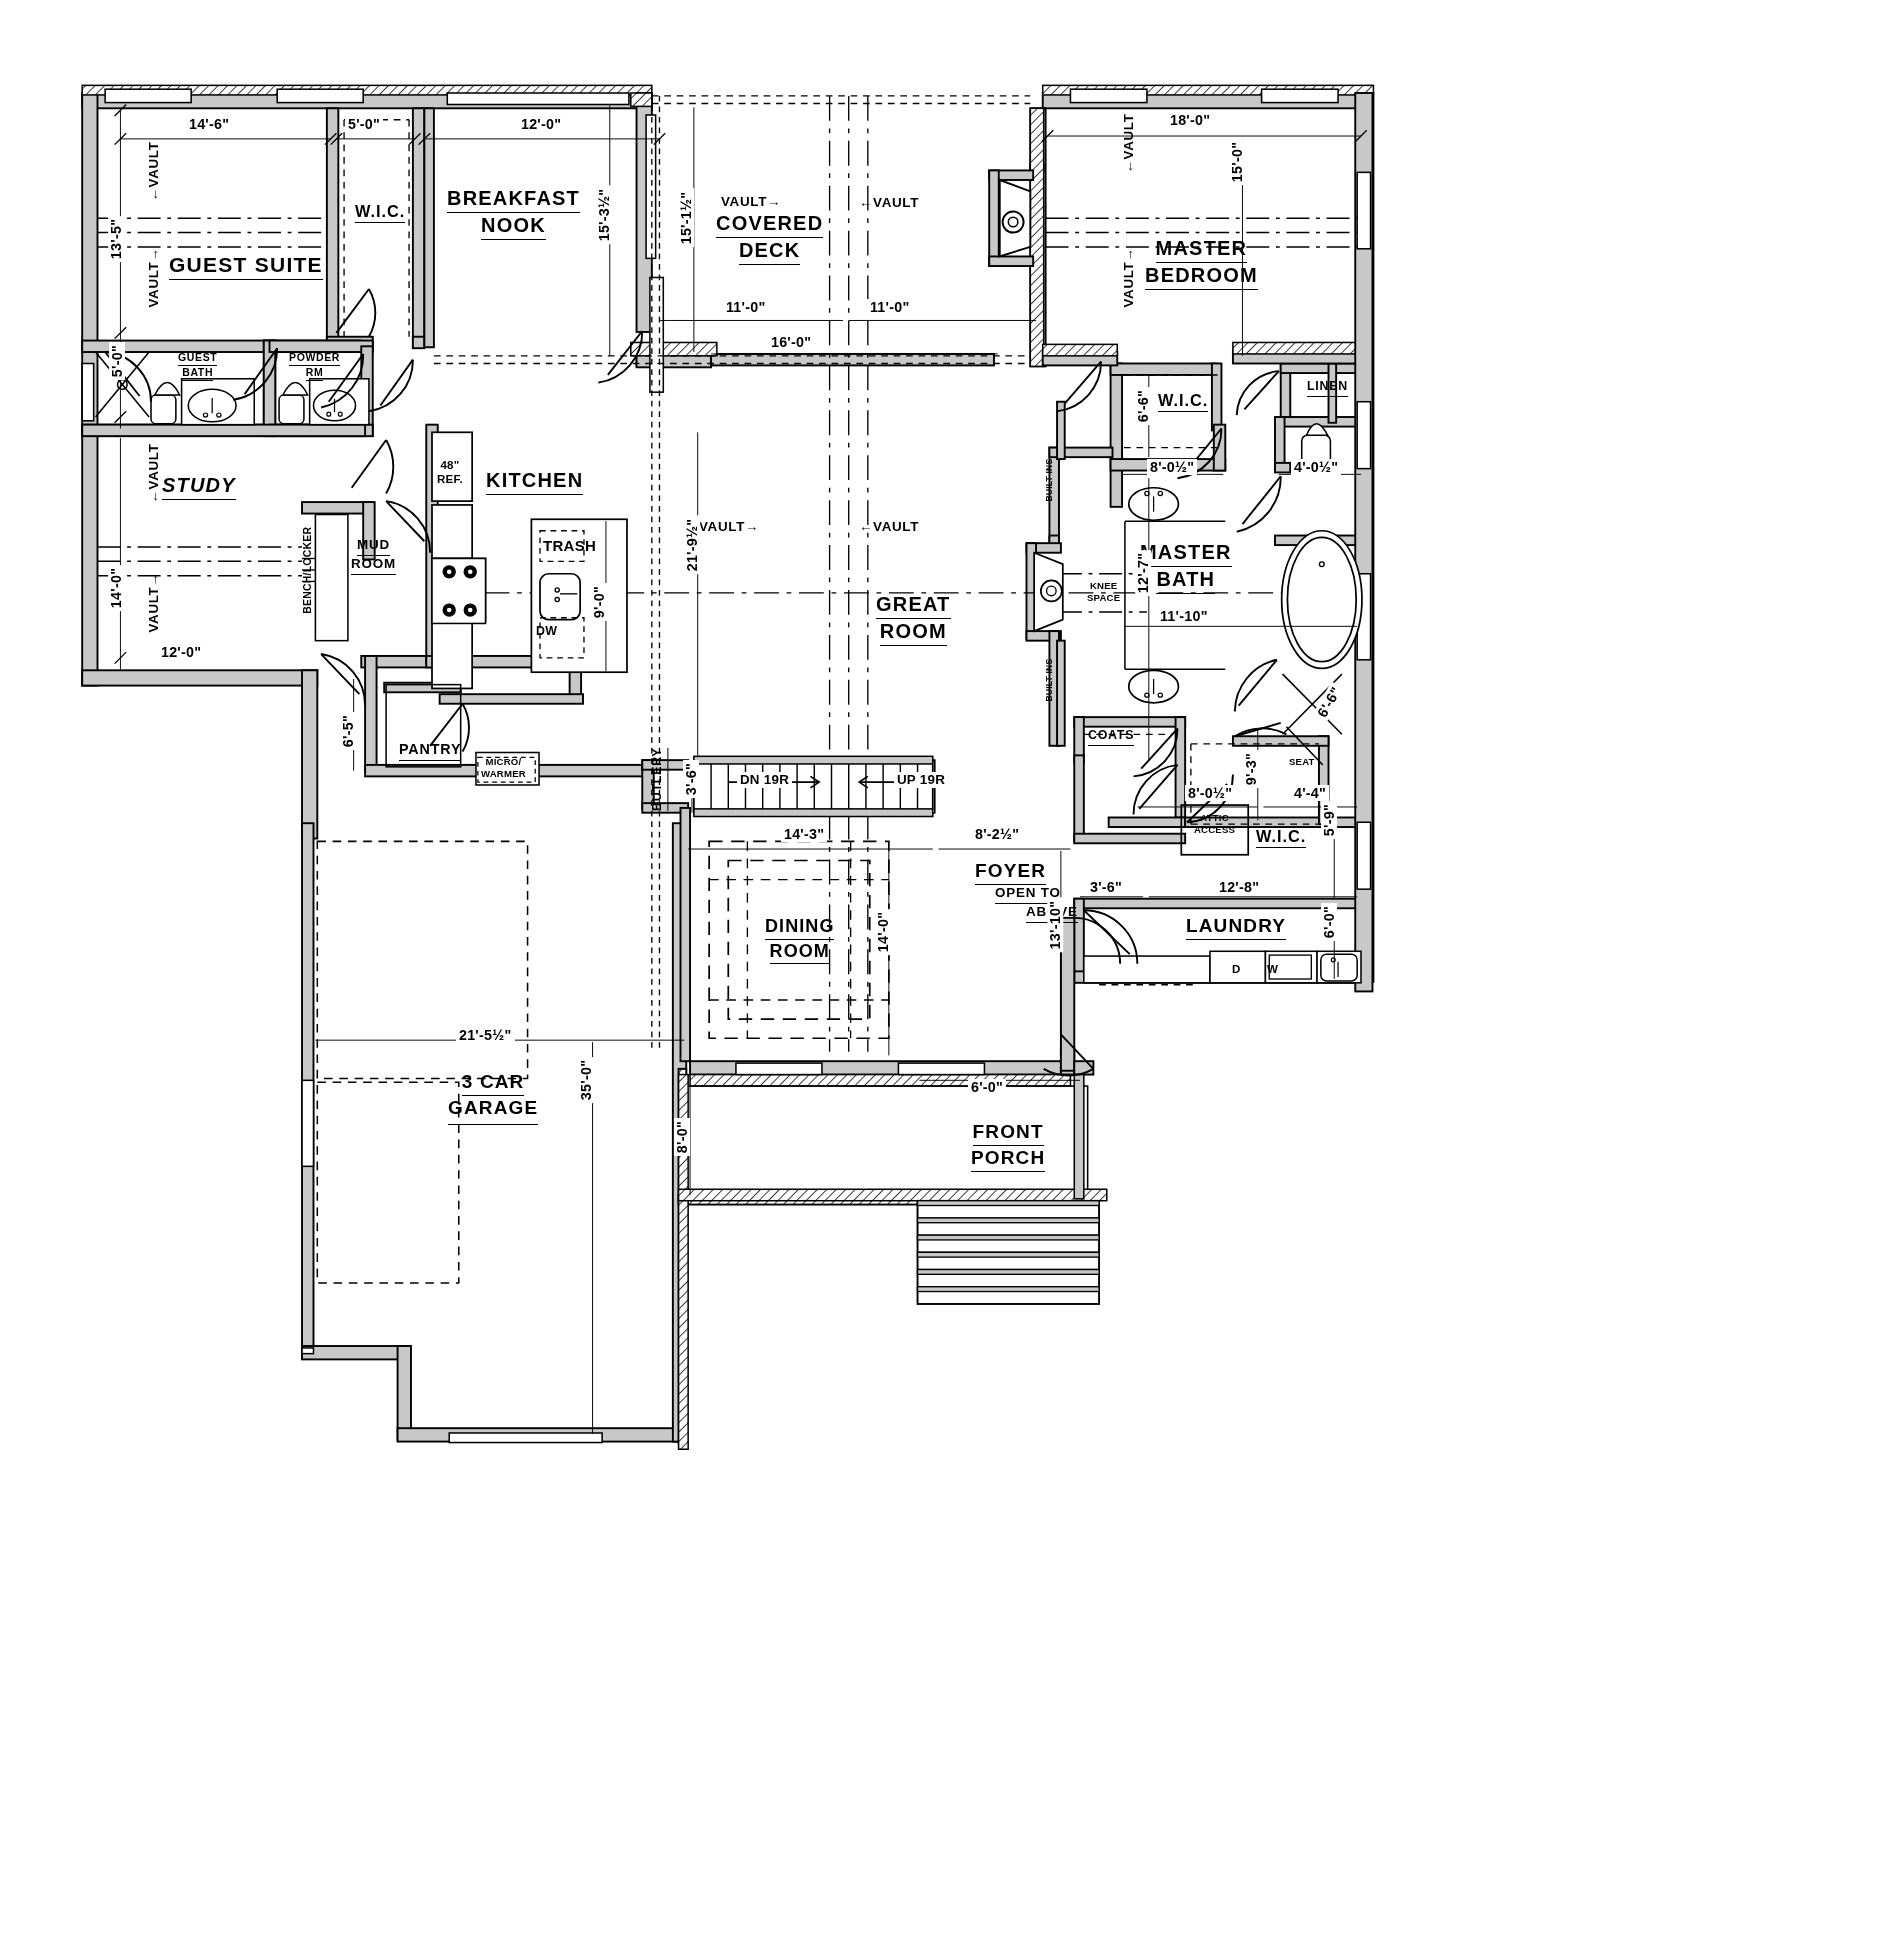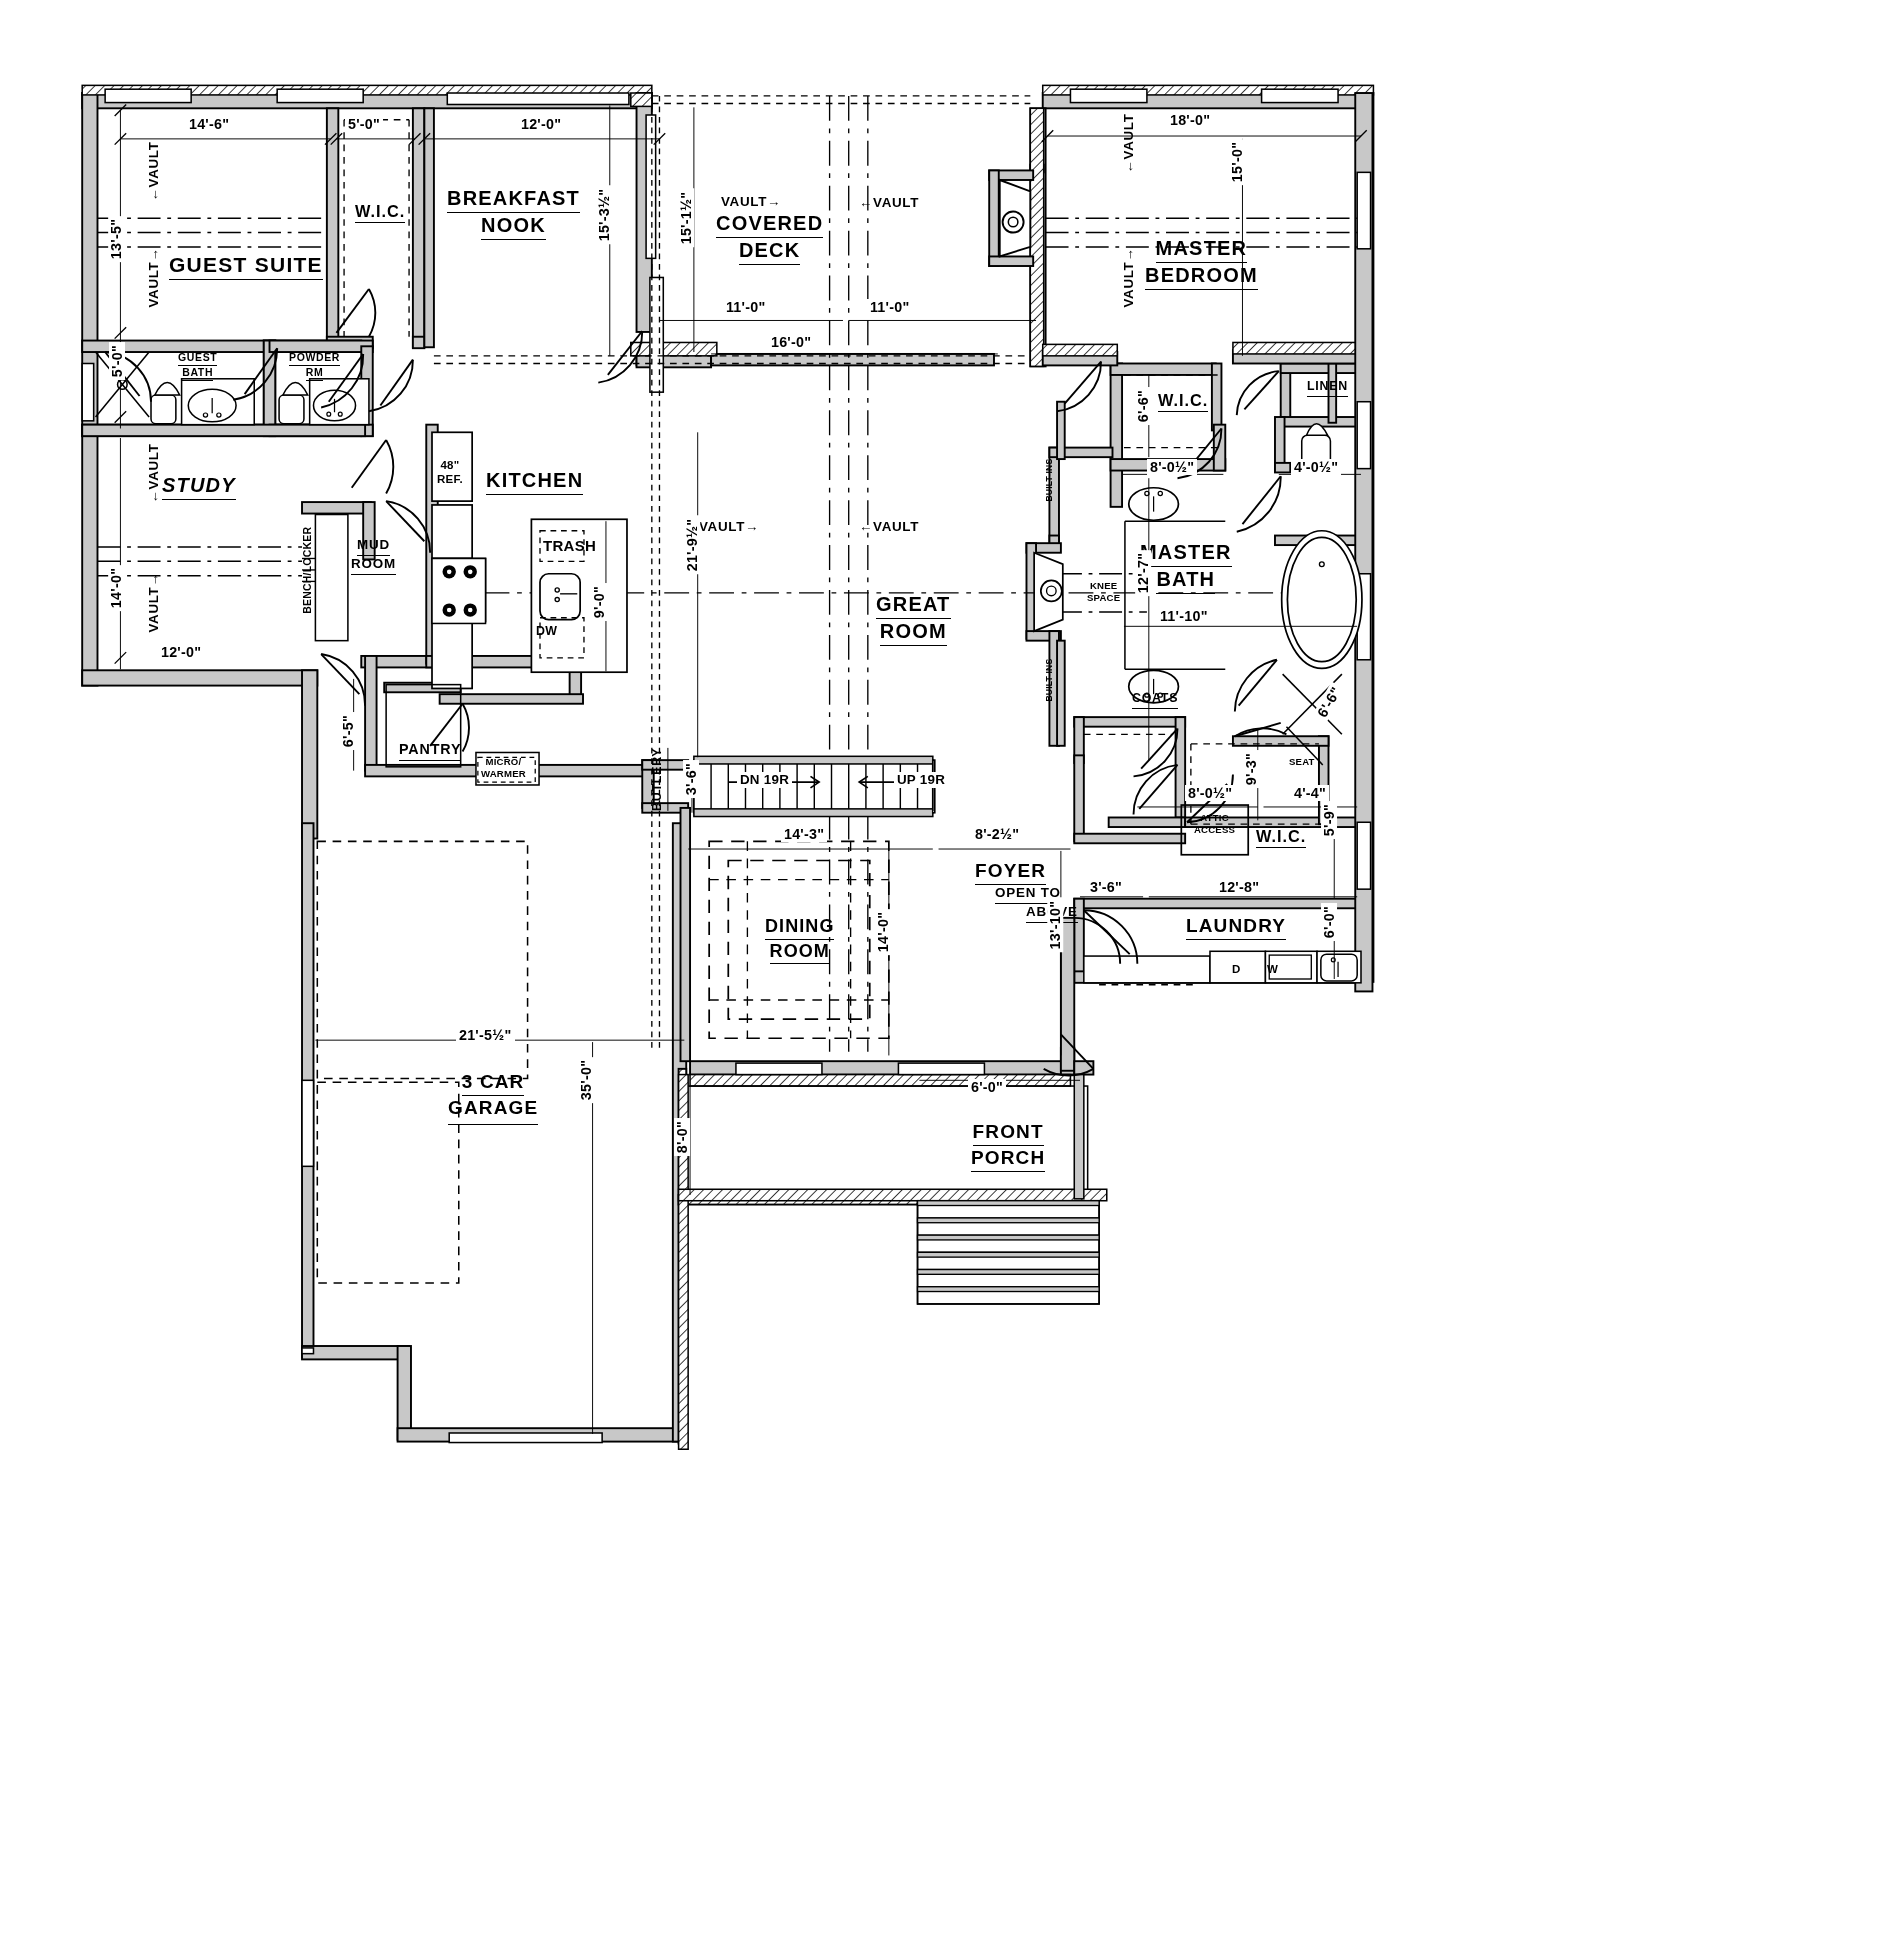--- a/index.html
+++ b/index.html
@@ -638,21 +638,21 @@
       <div class="rlabel nb" style="font-size: 13.4px; left: 351px; top: 537px;"><div style="border-bottom: 1.9px solid rgb(0, 0, 0); display: inline-block; padding-bottom: 1px;">MUD</div><br><div style="border-bottom: 1.9px solid rgb(0, 0, 0); display: inline-block; padding-bottom: 1px;">ROOM</div></div>
       <div class="rlabel nb" style="font-size: 16.3px; left: 1158px; top: 390px;"><div style="border-bottom: 1.9px solid rgb(0, 0, 0); display: inline-block; padding-bottom: 1px;">W.I.C.</div></div>
       <div class="rlabel nb" style="font-size: 12.4px; left: 1289px; top: 379px; margin-left: 18px;"><div style="border-bottom: 1.9px solid rgb(0, 0, 0); display: inline-block; padding-bottom: 1px;">LINEN</div></div>
       <div class="rlabel nb" style="font-size: 20px; left: 1140px; top: 540px;"><div style="border-bottom: 1.9px solid rgb(0, 0, 0); display: inline-block; padding-bottom: 1px;">MASTER</div><br><div style="border-bottom: 1.9px solid rgb(0, 0, 0); display: inline-block; padding-bottom: 1px;">BATH</div></div>
       <div class="rlabel nb" style="font-size: 20px; left: 876px; top: 592px;"><div style="border-bottom: 1.9px solid rgb(0, 0, 0); display: inline-block; padding-bottom: 1px;">GREAT</div><br><div style="border-bottom: 1.9px solid rgb(0, 0, 0); display: inline-block; padding-bottom: 1px;">ROOM</div></div>
       <div class="rlabel nb" style="font-size: 14.3px; left: 399px; top: 741px;"><div style="border-bottom: 1.9px solid rgb(0, 0, 0); display: inline-block; padding-bottom: 1px;">PANTRY</div></div>
       <div class="rlabel nb" style="font-size: 12.4px; left: 628px; top: 770px; transform: rotate(-90deg);"><div style="border-bottom: 1.9px solid rgb(0, 0, 0); display: inline-block; padding-bottom: 1px;">BUTLERY</div></div>
       <div class="rlabel nb" style="font-size: 19px; left: 975px; top: 859px;"><div style="border-bottom: 1.9px solid rgb(0, 0, 0); display: inline-block; padding-bottom: 1px;">FOYER</div></div>
       <div class="rlabel nb" style="font-size: 13.4px; left: 978px; top: 885px;"><div style="border-bottom: 1.9px solid rgb(0, 0, 0); display: inline-block; padding-bottom: 1px;">OPEN TO</div><br><div style="border-bottom: 1.9px solid rgb(0, 0, 0); display: inline-block; padding-bottom: 1px; margin-left: 48px;">ABOVE</div></div>
       <div class="rlabel nb" style="font-size: 16.3px; left: 1256px; top: 826px;"><div style="border-bottom: 1.9px solid rgb(0, 0, 0); display: inline-block; padding-bottom: 1px;">W.I.C.</div></div>
-      <div class="rlabel nb" style="font-size: 12.4px; left: 1088px; top: 691px; margin-left: 44px;"><div style="border-bottom: 1.9px solid rgb(0, 0, 0); display: inline-block; padding-bottom: 1px;">COATS</div></div>
+      <div class="rlabel nb" style="font-size: 12.4px; left: 1088px; top: 728px;"><div style="border-bottom: 1.9px solid rgb(0, 0, 0); display: inline-block; padding-bottom: 1px;">COATS</div></div>
       <div class="rlabel nb" style="font-size: 19px; left: 1186px; top: 914px;"><div style="border-bottom: 1.9px solid rgb(0, 0, 0); display: inline-block; padding-bottom: 1px;">LAUNDRY</div></div>
       <div class="rlabel nb" style="font-size: 18px; left: 765px; top: 915px;"><div style="border-bottom: 1.9px solid rgb(0, 0, 0); display: inline-block; padding-bottom: 1px;">DINING</div><br><div style="border-bottom: 1.9px solid rgb(0, 0, 0); display: inline-block; padding-bottom: 1px;">ROOM</div></div>
       <div class="rlabel nb" style="font-size: 19px; left: 448px; top: 1070px;"><div style="border-bottom: 1.9px solid rgb(0, 0, 0); display: inline-block; padding-bottom: 1px;">3 CAR</div><br><div style="border-bottom: 1.9px solid rgb(0, 0, 0); display: inline-block; padding-bottom: 4px;">GARAGE</div></div>
       <div class="rlabel nb" style="font-size: 19px; left: 971px; top: 1120px;"><div style="border-bottom: 1.9px solid rgb(0, 0, 0); display: inline-block; padding-bottom: 1px;">FRONT</div><br><div style="border-bottom: 1.9px solid rgb(0, 0, 0); display: inline-block; padding-bottom: 1px;">PORCH</div></div>
     </div>
   <div id="fixtures">
       <div class="tiny" style="font-size: 11.5px; left: 437px; top: 459px;">48"<br>REF.</div>
       <div class="tiny" style="font-size: 15px; left: 543px; top: 537px;">TRASH</div>
       <div class="tiny" style="font-size: 12.4px; left: 536px; top: 624px;">DW</div>
       <div class="tiny" style="font-size: 9.6px; left: 481px; top: 756px;">MICRO/<br>WARMER</div>

